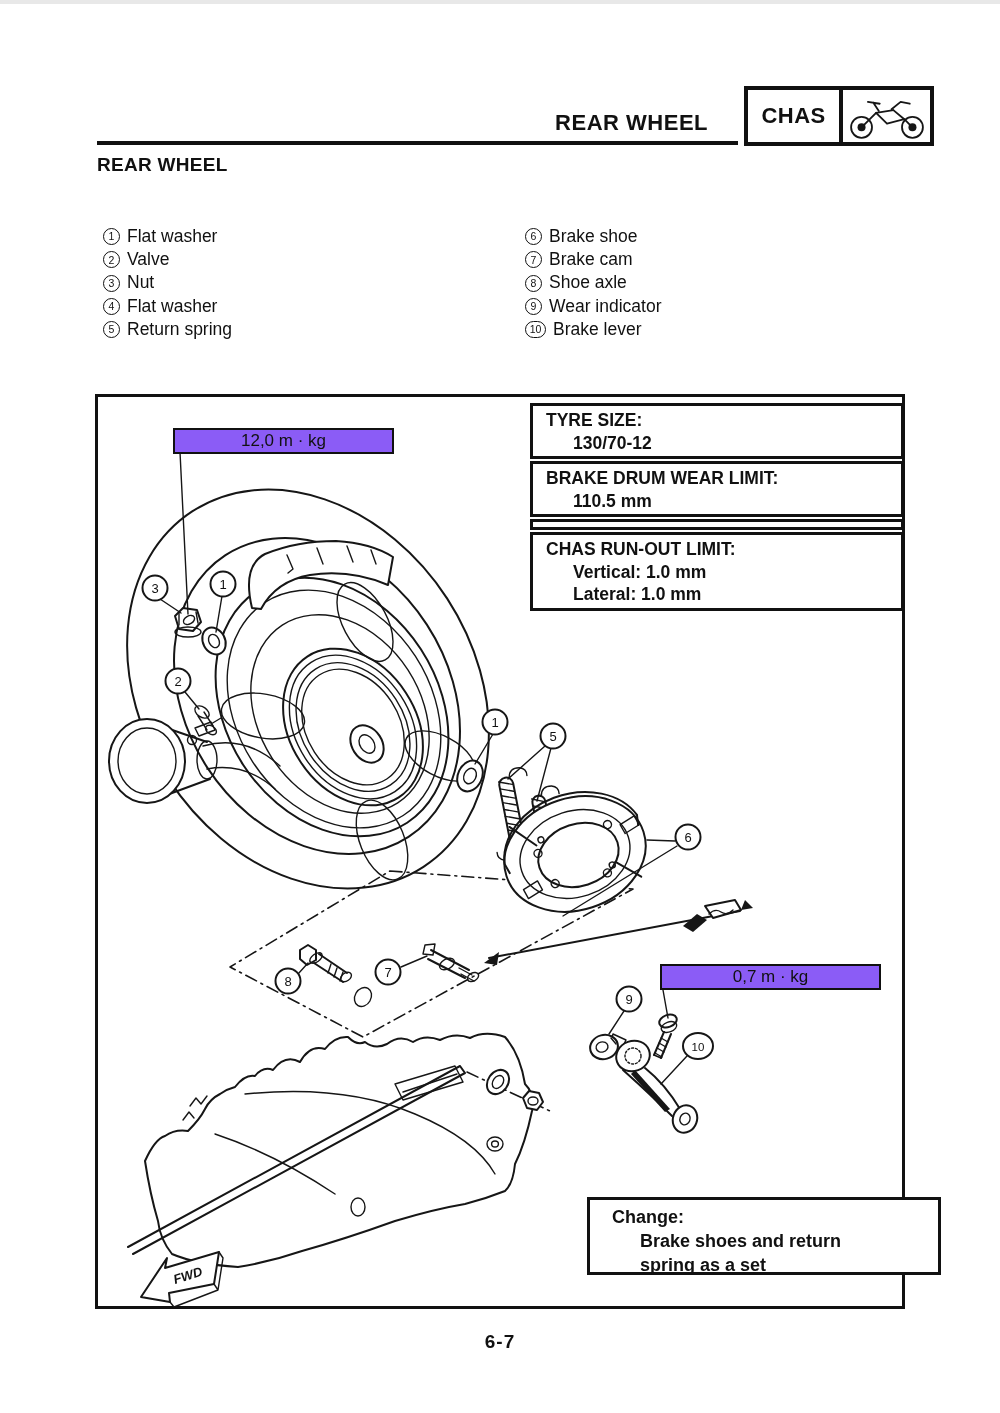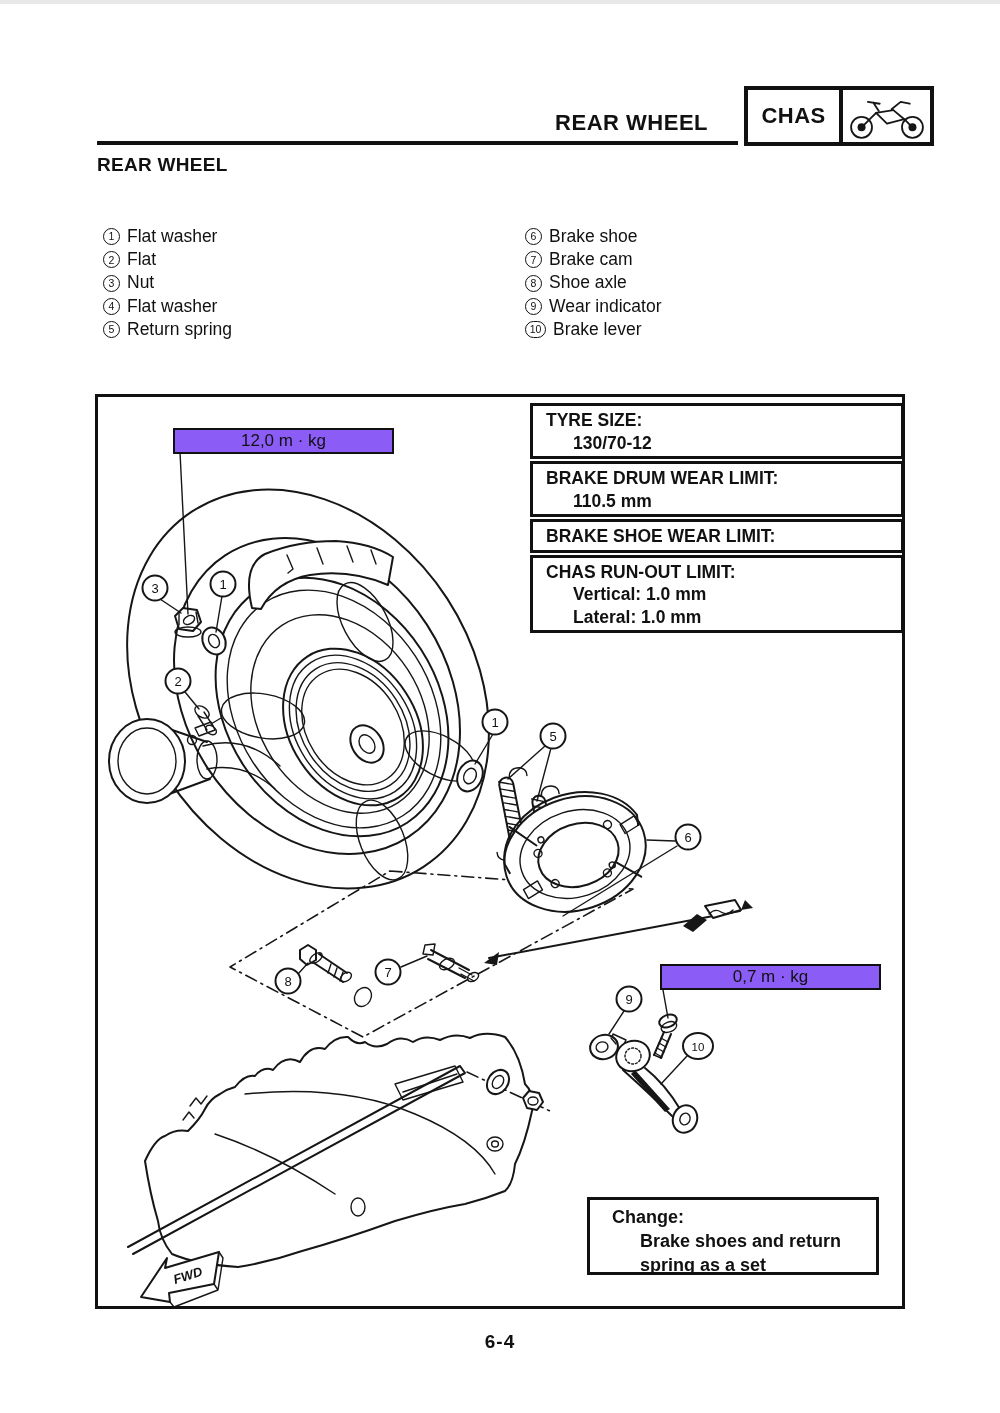--- a/index.html
+++ b/index.html
@@ -31,21 +31,21 @@
   .spec-table { top:399px; left:530px; width:374px; }
   .spec-box { border:3px solid #111; background:#fff; margin-bottom:2px; padding:3px 6px 2px 13px; font-weight:bold; font-size:17.5px; line-height:22.5px; }
   .spec-values div { padding-left:27px; }
 
   
   .torque-box { border:2px solid #111; background:#8b5cf6; text-align:center; font-size:17px; line-height:22px; height:26px; }
   .torque-1 { top:424px; left:173px; width:221px; }
   .torque-2 { top:960px; left:660px; width:221px; }
 
   
-  .change-box { top:1193px; left:587px; width:292px; height:78px; border:3px solid #111; background:#fff; padding:5px 4px 6px 22px; font-weight:bold; font-size:18px; line-height:24px; }
+  .change-box { top:1193px; left:587px; width:354px; height:78px; border:3px solid #111; background:#fff; padding:5px 4px 6px 22px; font-weight:bold; font-size:18px; line-height:24px; }
   .change-box .indent { padding-left:28px; }
 
   .page-number { top:1327px; left:0; width:100%; text-align:center; font-size:19px; font-weight:bold; letter-spacing:1px; }
 
   svg .ink { stroke:#161616; fill:none; stroke-width:2; stroke-linecap:round; stroke-linejoin:round; }
   svg .thin { stroke-width:1.4; }
   svg .whitefill { fill:#ffffff; }
   svg .blackfill { fill:#161616; stroke:none; }
   svg .dashdot { stroke-dasharray:12 5 2 5; stroke-width:1.6; }
   svg text { font-family:"Liberation Sans", sans-serif; fill:#111; }
@@ -80,21 +80,21 @@
   </div>
   <div class="abs section-heading">REAR WHEEL</div>
 
   <div class="abs parts-col parts-left">
     <div class="part-row">
         <span class="cnum">1</span>
         <span>Flat washer</span>
       </div>
     <div class="part-row">
         <span class="cnum">2</span>
-        <span>Flat</span>
+        <span>Valve</span>
       </div>
     <div class="part-row">
         <span class="cnum">3</span>
         <span>Nut</span>
       </div>
     <div class="part-row">
         <span class="cnum">4</span>
         <span>Flat washer</span>
       </div>
     <div class="part-row">
@@ -336,35 +336,34 @@
           <div>130/70-12</div>
         </div>
     </div>
     <div class="spec-box">
       <div>BRAKE DRUM WEAR LIMIT:</div>
       <div class="spec-values">
           <div>110.5 mm</div>
         </div>
     </div>
     <div class="spec-box">
-      <div>BRAKE SHOE WEAR LIMIT:</div>
     </div>
     <div class="spec-box">
       <div>CHAS RUN-OUT LIMIT:</div>
       <div class="spec-values">
         <div>Vertical: 1.0 mm</div>
         <div>Lateral: 1.0 mm</div>
       </div>
     </div>
   </div>
 
   <div class="abs torque-box torque-1">12,0 m · kg</div>
   <div class="abs torque-box torque-2">0,7 m · kg</div>
 
   <div class="abs change-box">
     <div>Change:</div>
     <div class="indent">Brake shoes and return</div>
     <div class="indent">spring as a set</div>
   </div>
 
-  <div class="abs page-number">6-4</div>
+  <div class="abs page-number">6-7</div>
 
 </div>
 
 </body></html>

